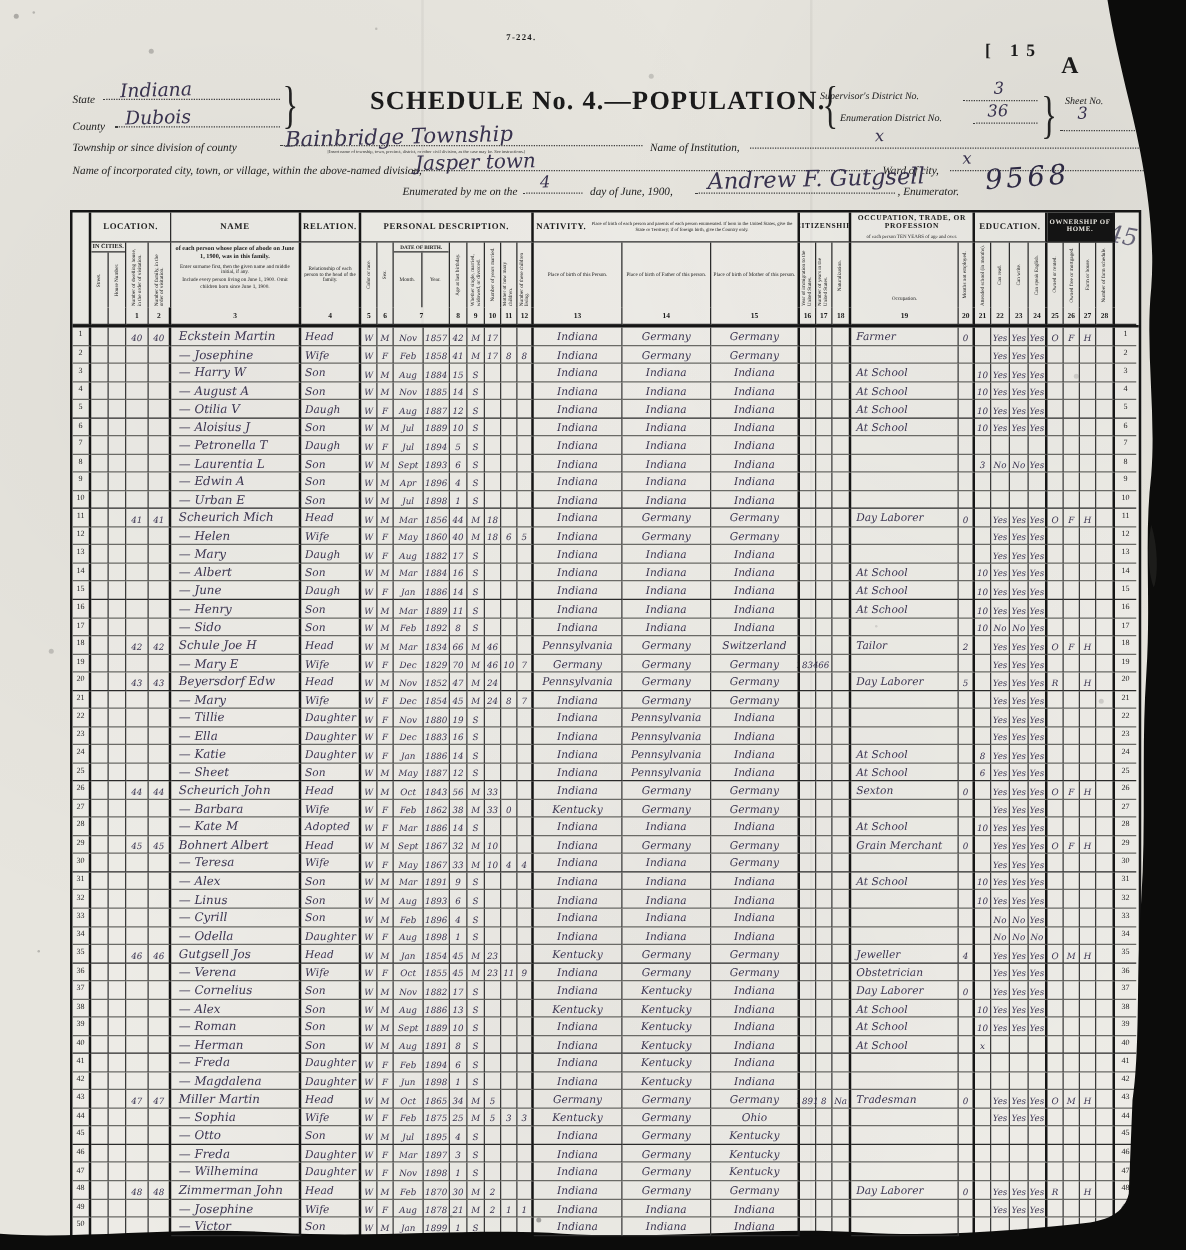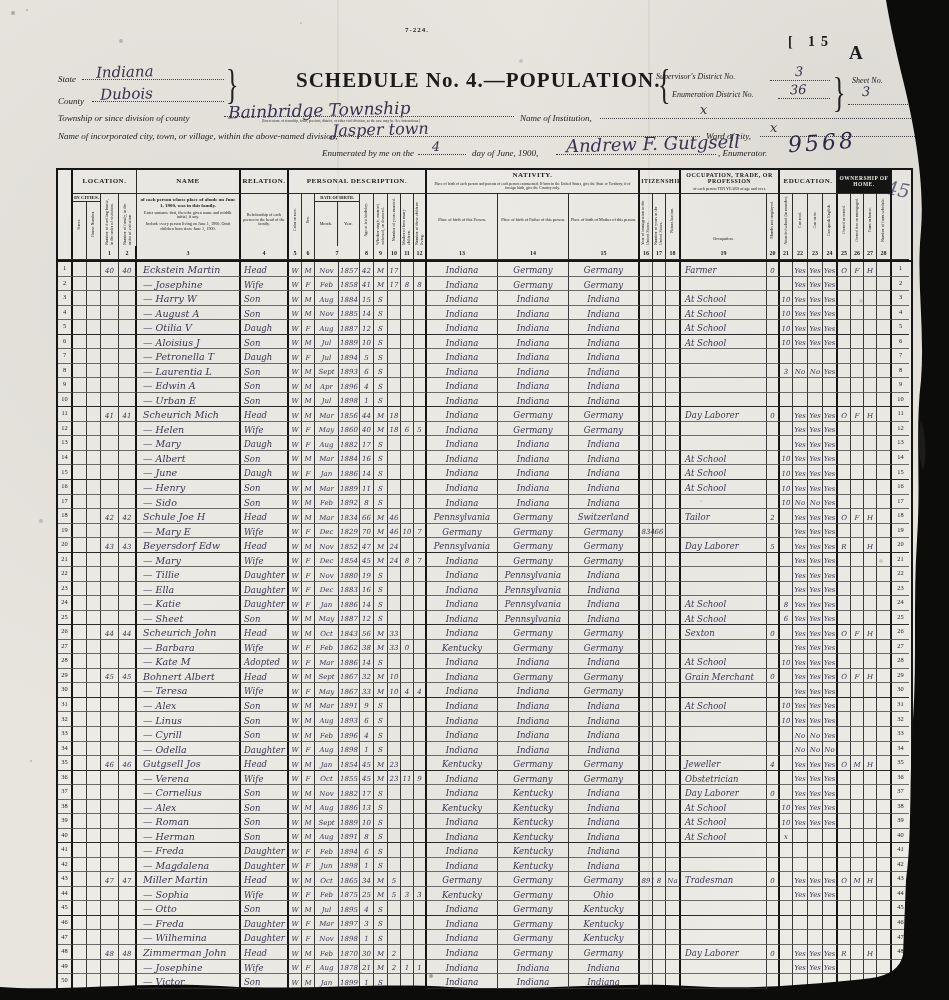--- a/index.html
+++ b/index.html
@@ -131,21 +131,21 @@
   <div class="tablewrap">
     <div class="cgrid" id="census-head">
 
       <div class="hc thickR" style="grid-column:1;grid-row:1/4"></div>
       <div class="hc" style="grid-column:33;grid-row:1/4;border-right:none"></div>
 
       <div class="hc grp" style="grid-column:2/6;grid-row:1">LOCATION.</div>
       <div class="hc grp thickR" style="grid-column:6;grid-row:1">NAME</div>
       <div class="hc grp thickR" style="grid-column:7;grid-row:1">RELATION.</div>
       <div class="hc grp thickR" style="grid-column:8/17;grid-row:1">PERSONAL DESCRIPTION.</div>
-      <div class="hc thickR" style="grid-column:17/20;grid-row:1;flex-direction:column;padding:1px">
+      <div class="hc thickR" style="grid-column:17/20;grid-row:1;flex-direction:row;padding:1px">
         <div class="grp">NATIVITY.</div>
         <div class="desc" style="font-size:3.8px">Place of birth of each person and parents of each person enumerated. If born in the United States, give the State or Territory; if of foreign birth, give the Country only.</div>
       </div>
       <div class="hc grp thickR" style="grid-column:20/23;grid-row:1;font-size:6px">CITIZENSHIP.</div>
       <div class="hc thickR" style="grid-column:23/25;grid-row:1;flex-direction:column;padding:1px">
         <div class="grp" style="font-size:6px">OCCUPATION, TRADE, OR PROFESSION</div>
         <div class="desc" style="font-size:4px">of each person TEN YEARS of age and over.</div>
       </div>
       <div class="hc grp thickR" style="grid-column:25/29;grid-row:1">EDUCATION.</div>
       <div class="hc grp grp-inv thickR" style="grid-column:29/33;grid-row:1;font-size:5.5px">OWNERSHIP OF HOME.</div>

